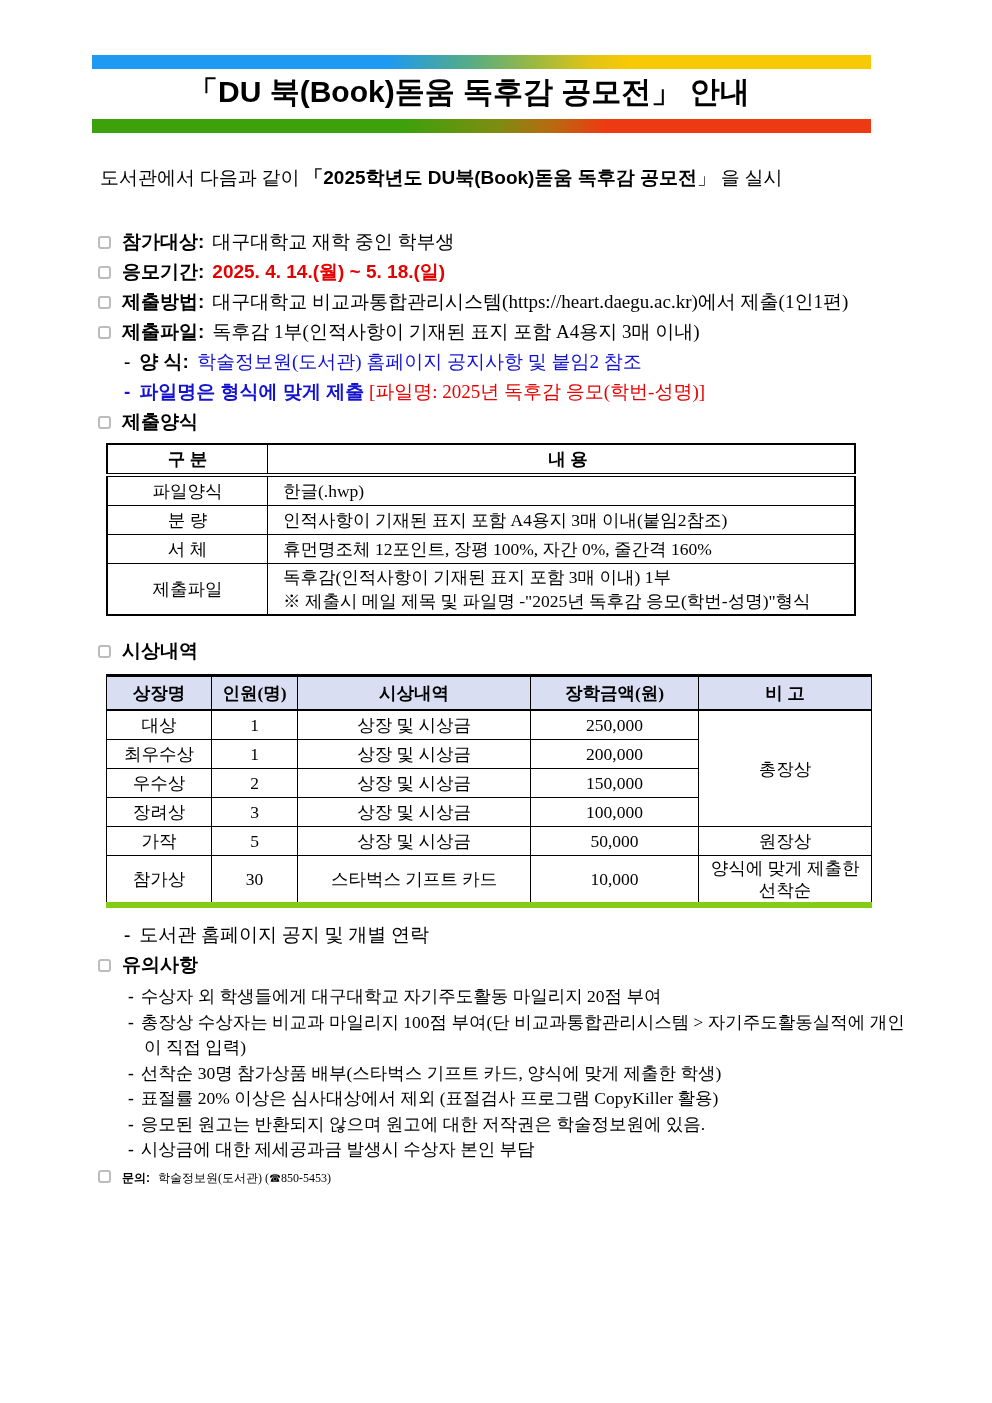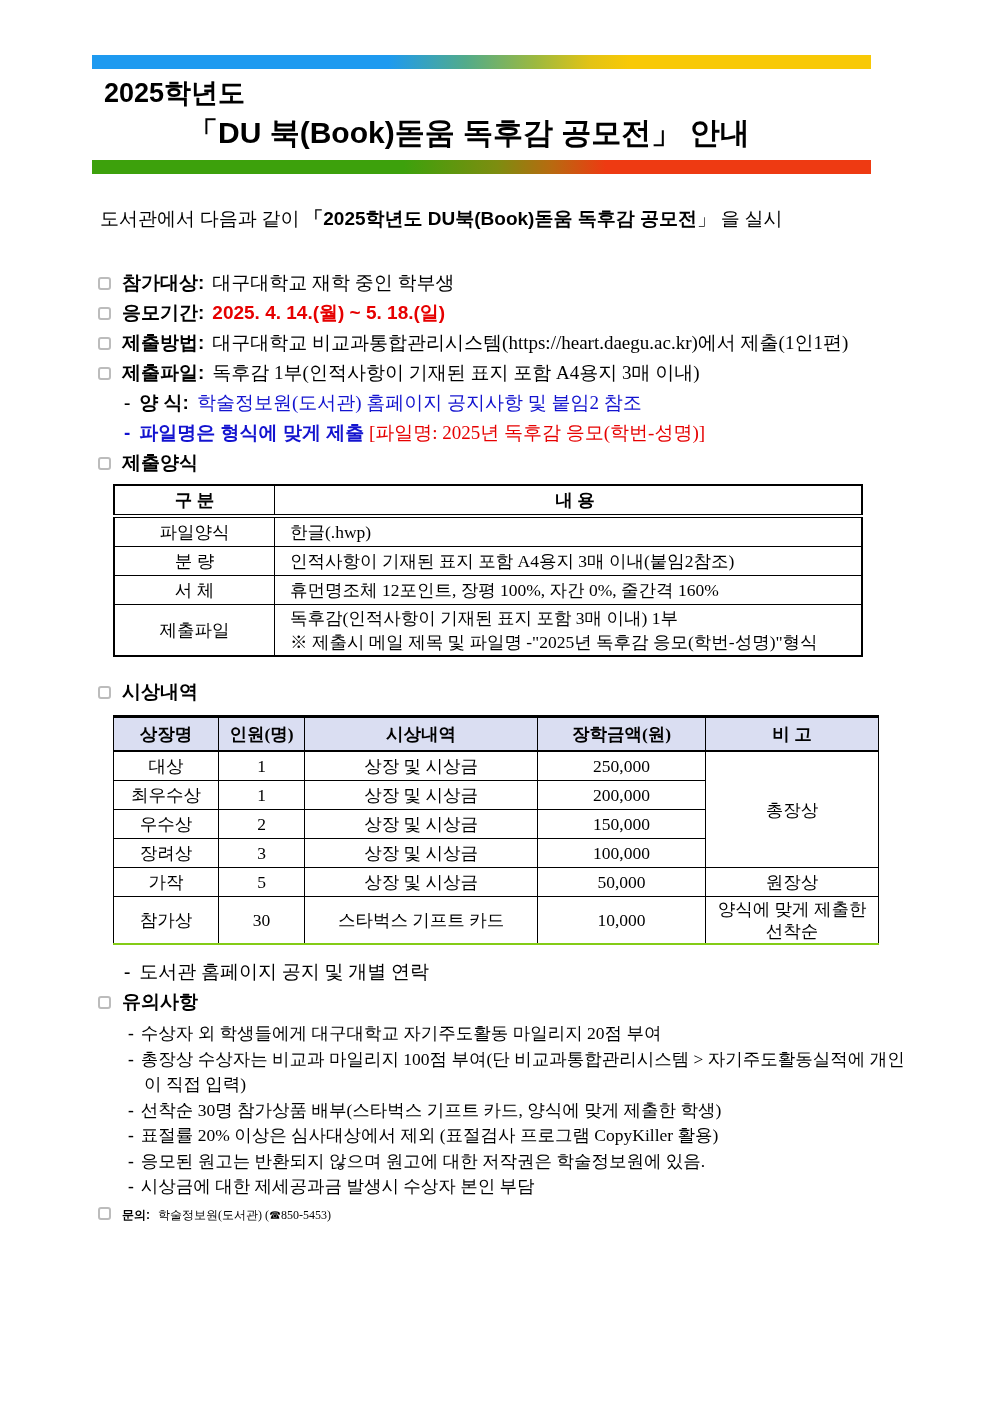--- a/index.html
+++ b/index.html
@@ -39,29 +39,29 @@
   }
   .lbl { font-family:"Liberation Sans","DejaVu Sans",sans-serif; font-weight:bold; margin-right:8px; }
   .red  { color:#e60000; }
   .blue { color:#1313cf; }
   .boldred  { color:#e60000; font-weight:bold; font-family:"Liberation Sans","DejaVu Sans",sans-serif; }
   .boldblue { color:#1313cf; font-weight:bold; font-family:"Liberation Sans","DejaVu Sans",sans-serif; }
   .sub { padding-left:26px; }
   .dash { font-weight:bold; margin-right:9px; }
   .smallred { font-size:15.5px; }
 
-  table { border-collapse:collapse; margin-left:21px; table-layout:fixed; }
+  table { border-collapse:collapse; margin-left:14px; table-layout:fixed; }
   .t1 { width:750px; font-size:17.5px; border:2px solid #000; margin-top:6px; }
   .t1 th { border:1px solid #000; border-bottom:4px double #000; font-weight:bold; height:26px; }
   .t1 td { border:1px solid #000; height:26px; line-height:24px; }
   .t1 .c1 { width:157px; text-align:center; }
   .t1 .c2 { padding-left:15px; }
 
   .t2 { width:750px; font-size:17.5px; margin-top:8px;
-        border-top:3px solid #000; border-bottom:2px solid #84cc16;padding-left:36px; }
+        border-top:3px solid #000; border-bottom:6px solid #84cc16;padding-left:36px; }
   .t2 th {
     border:1px solid #000; border-top:3px solid #000; border-bottom:2.5px solid #000;
     background:#dadef2; font-weight:bold; height:30px;
   }
   .t2 td { border:1px solid #000; text-align:center; height:26px; line-height:22px; }
   .t2 .cn  { width:102px; }
   .t2 .cc  { width:83px; }
   .t2 .cd  { width:230px; }
   .t2 .ca  { width:165px; }
   .t2 .cb2 { width:170px; }
@@ -71,21 +71,20 @@
   .note { font-size:17.5px; line-height:25.5px; padding-left:40px; text-indent:-16px; }
   .note .dash { margin-right:7px; }
 </style>
 </head>
 <body>
 
 <div class="doc">
 
   <div class="bar bar-top"></div>
 
-  <div class="title1">2025학년도</div>
   <div class="title2">「DU 북(Book)돋움 독후감 공모전」 안내</div>
 
   <div class="bar bar-bottom"></div>
 
   <p class="intro"><span>도서관에서 다음과 같이 </span><b>「2025학년도 DU북(Book)돋움 독후감 공모전</b><span>」 을 실시</span><br>
   </p>
 
   <div class="list">
 
     <div class="row">

